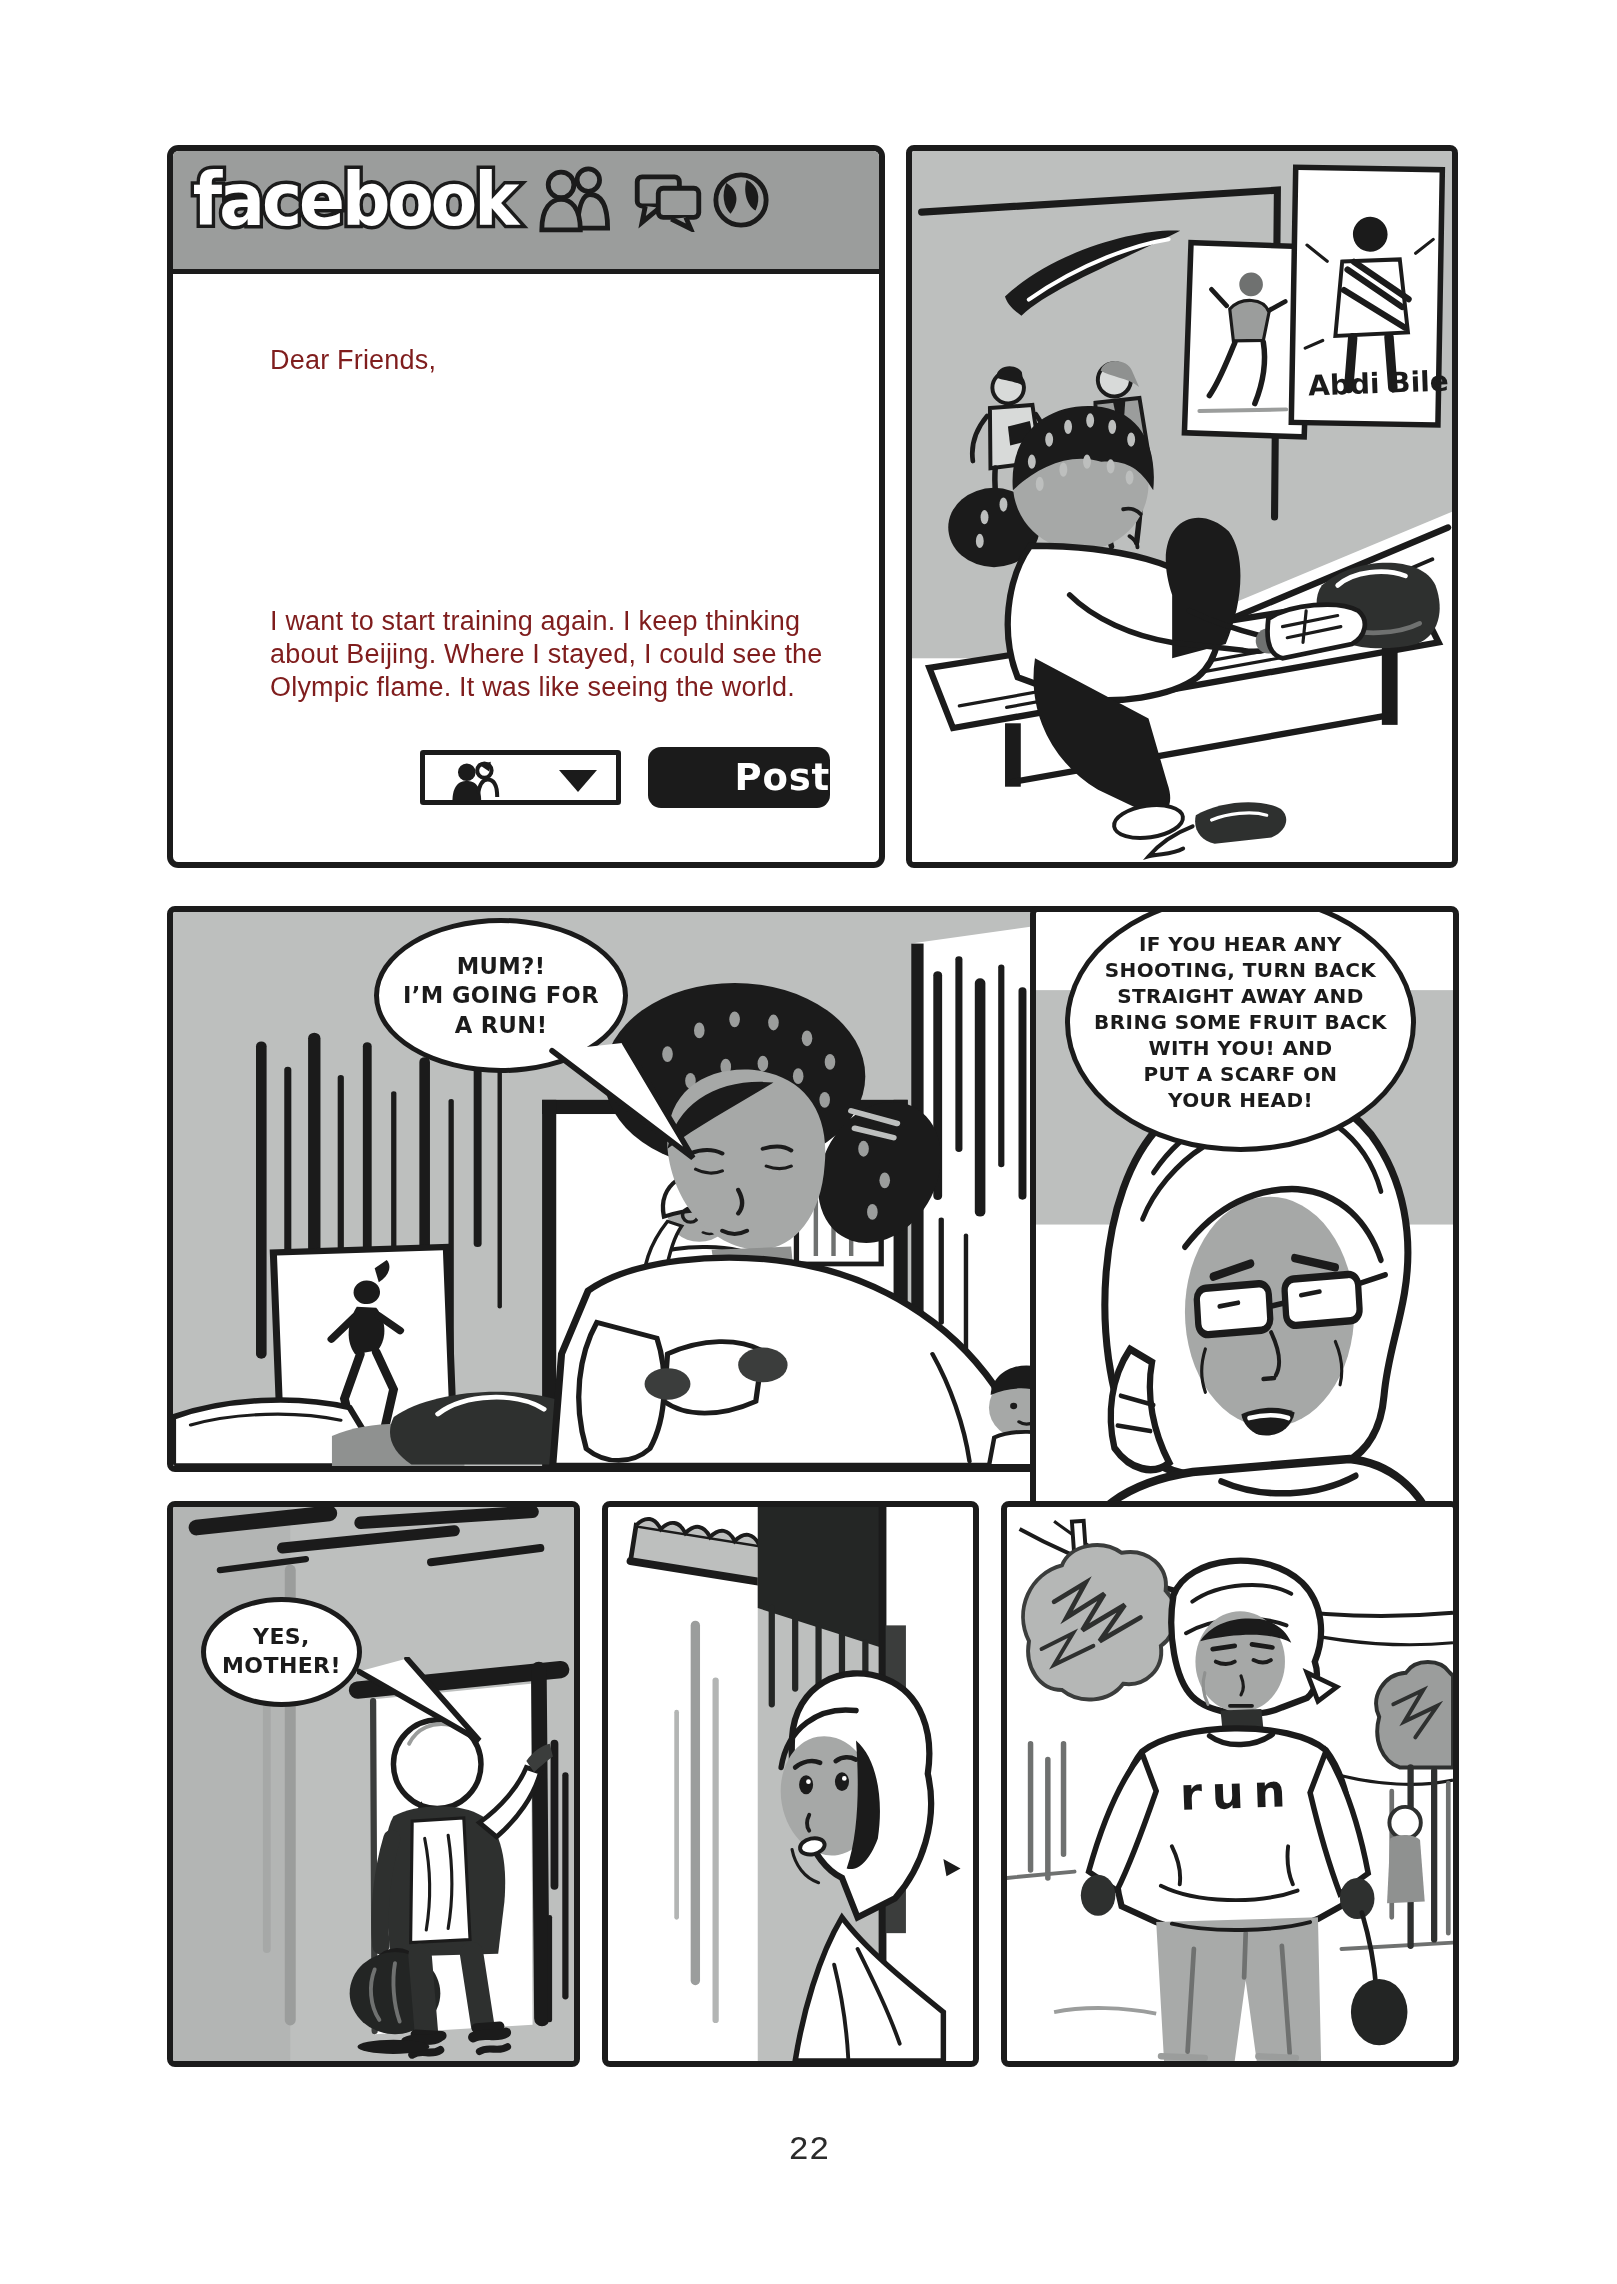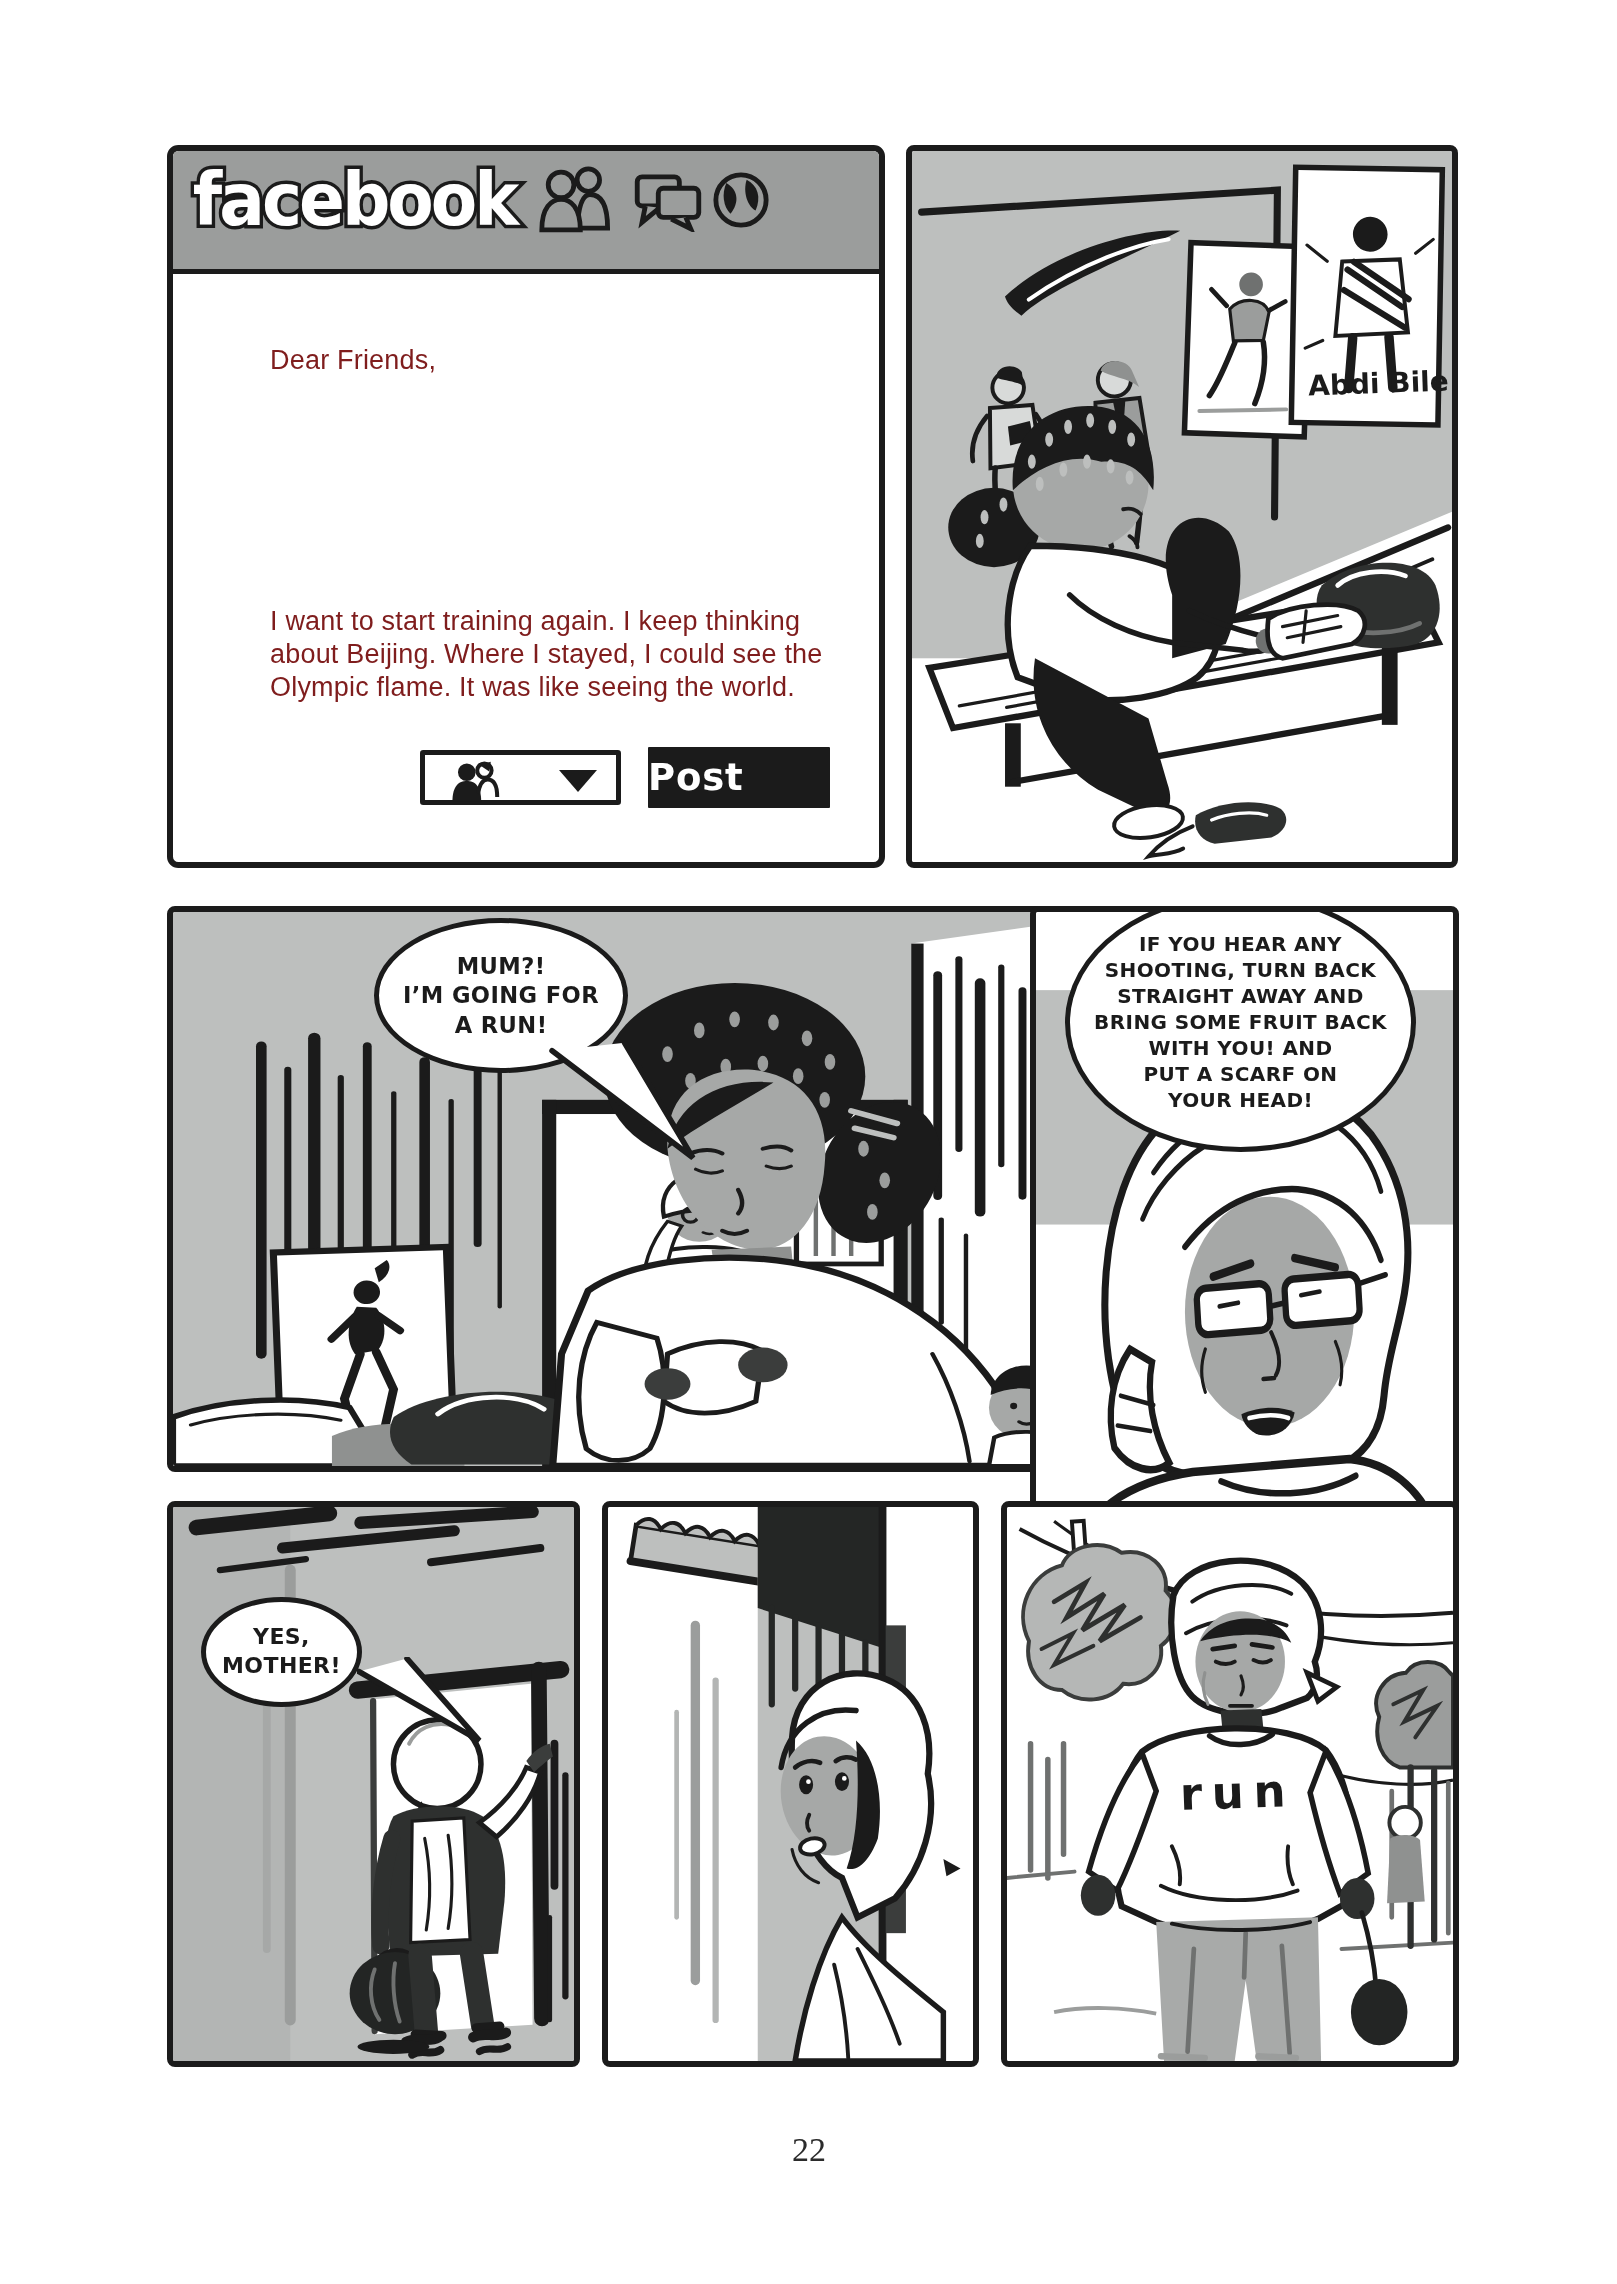--- a/index.html
+++ b/index.html
@@ -16,33 +16,33 @@
   .fb-header{position:absolute;left:0;top:0;right:0;height:123px;background:var(--header-gray);border-bottom:5.6px solid var(--ink)}
   .fb-logo-svg{position:absolute;left:14.5px;top:6.4px}
   .fb-icons{position:absolute;left:359px;top:0;height:98px;width:274px}
   .fb-icon{position:absolute}
   .fb-text{position:absolute;color:#7f1d1d;font-family:"Liberation Sans",sans-serif;font-size:27px;line-height:33px;white-space:pre-line;letter-spacing:0.2px}
   .fb-greeting{left:97px;top:193px}
   .fb-para1{left:97px;top:259px}
   .fb-para2{left:97px;top:454px}
   .audience-selector{position:absolute;left:247px;top:599px;width:201px;height:55px;background:#fff;border:5.6px solid var(--ink);border-radius:3.2px}
   .aud-caret{position:absolute;right:19.3px;top:14.5px;width:0;height:0;border-left:19.3px solid transparent;border-right:19.3px solid transparent;border-top:22.6px solid var(--ink)}
-  .post-button{position:absolute;left:475px;top:596px;width:182px;height:61px;background:var(--ink);border-radius:1px;color:#fff;display:flex;align-items:center;justify-content:flex-start;font-weight:bold;font-size:37px;letter-spacing:0.8px}
+  .post-button{position:absolute;left:475px;top:596px;width:182px;height:61px;background:var(--ink);border-radius:13px;color:#fff;display:flex;align-items:center;justify-content:flex-end;font-weight:bold;font-size:37px;letter-spacing:0.8px}
   
   #p-bedroom{left:906px;top:145px;width:552px;height:723px}
   #p-kitchen{left:167px;top:906px;width:918px;height:566px}
   #p-mother{left:1030px;top:906px;width:429px;height:665px}
   #p-leaving{left:167px;top:1501px;width:413px;height:566px}
   #p-peeking{left:602px;top:1501px;width:377px;height:566px}
   #p-street{left:1001px;top:1501px;width:458px;height:566px}
   .bubble{position:absolute;background:#fff;border:5.6px solid var(--ink);border-radius:50%;display:flex;align-items:center;justify-content:center;text-align:center;white-space:pre-line;font-weight:bold;color:var(--ink);line-height:1.3;letter-spacing:0.4px;z-index:3;padding:8px}
   .tail{position:absolute;z-index:4}
   .poster-label{position:absolute;left:393px;top:216px;width:147px;text-align:center;font-weight:bold;font-size:28px;color:var(--ink);transform:rotate(-2deg);z-index:3}
   .shirt-label{position:absolute;left:158px;top:259px;width:145px;text-align:center;font-weight:bold;font-size:45px;letter-spacing:9.7px;color:var(--ink);transform:rotate(-2deg);z-index:3}
-  .page-number{position:absolute;left:0;right:0;top:2131px;text-align:center;font-family:Liberation Serif, serif;font-size:34px;color:#2b2b2b}
+  .page-number{position:absolute;left:0;right:0;top:2131px;text-align:center;font-family:Liberation Mono, monospace;font-size:34px;color:#2b2b2b}
   .b-kitchen{left:201px;top:6.4px;width:254px;height:155px;font-size:22.6px}
   .b-mother{left:29px;top:-19.3px;width:351px;height:259px;font-size:20px}
   .b-leaving{left:28px;top:90px;width:161px;height:110px;font-size:22px}
 </style>
 </head>
 <body>
 
 <div id="page">
 
   <div class="panel" id="p-facebook">

